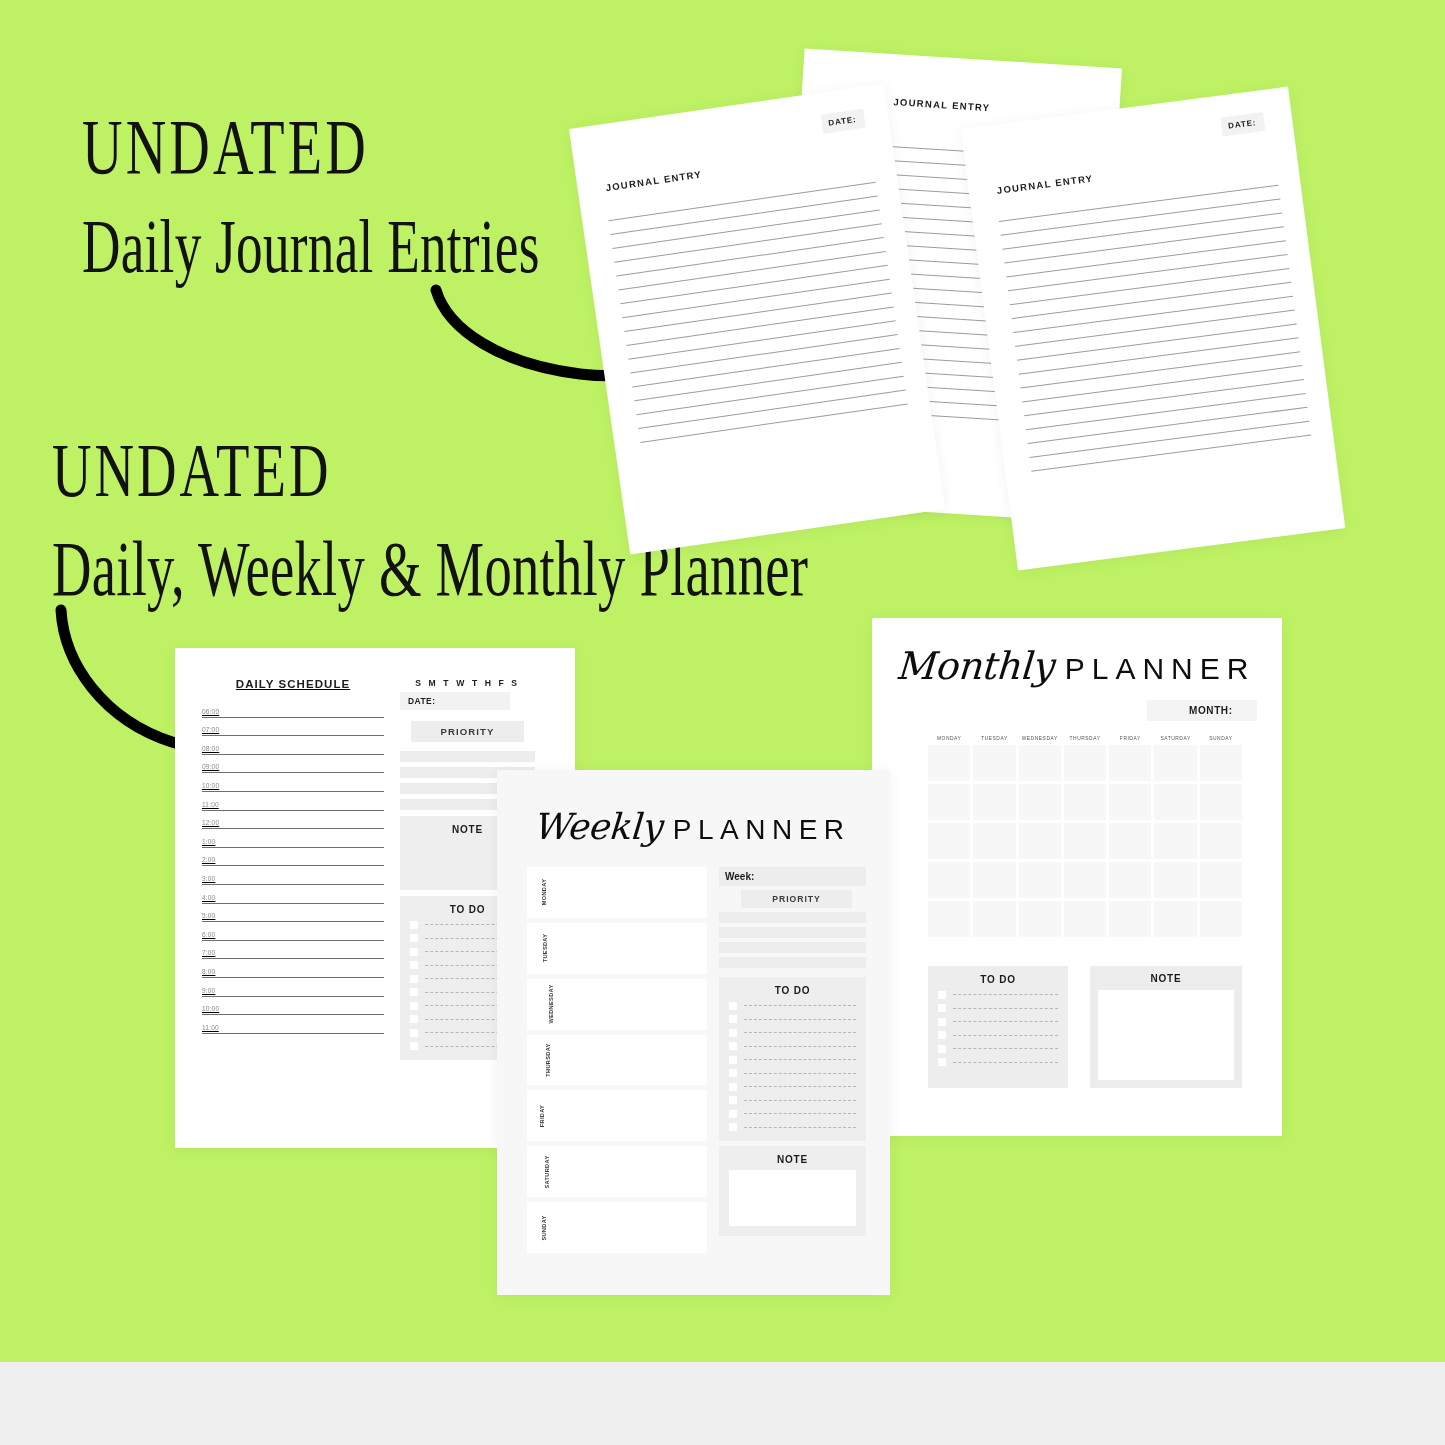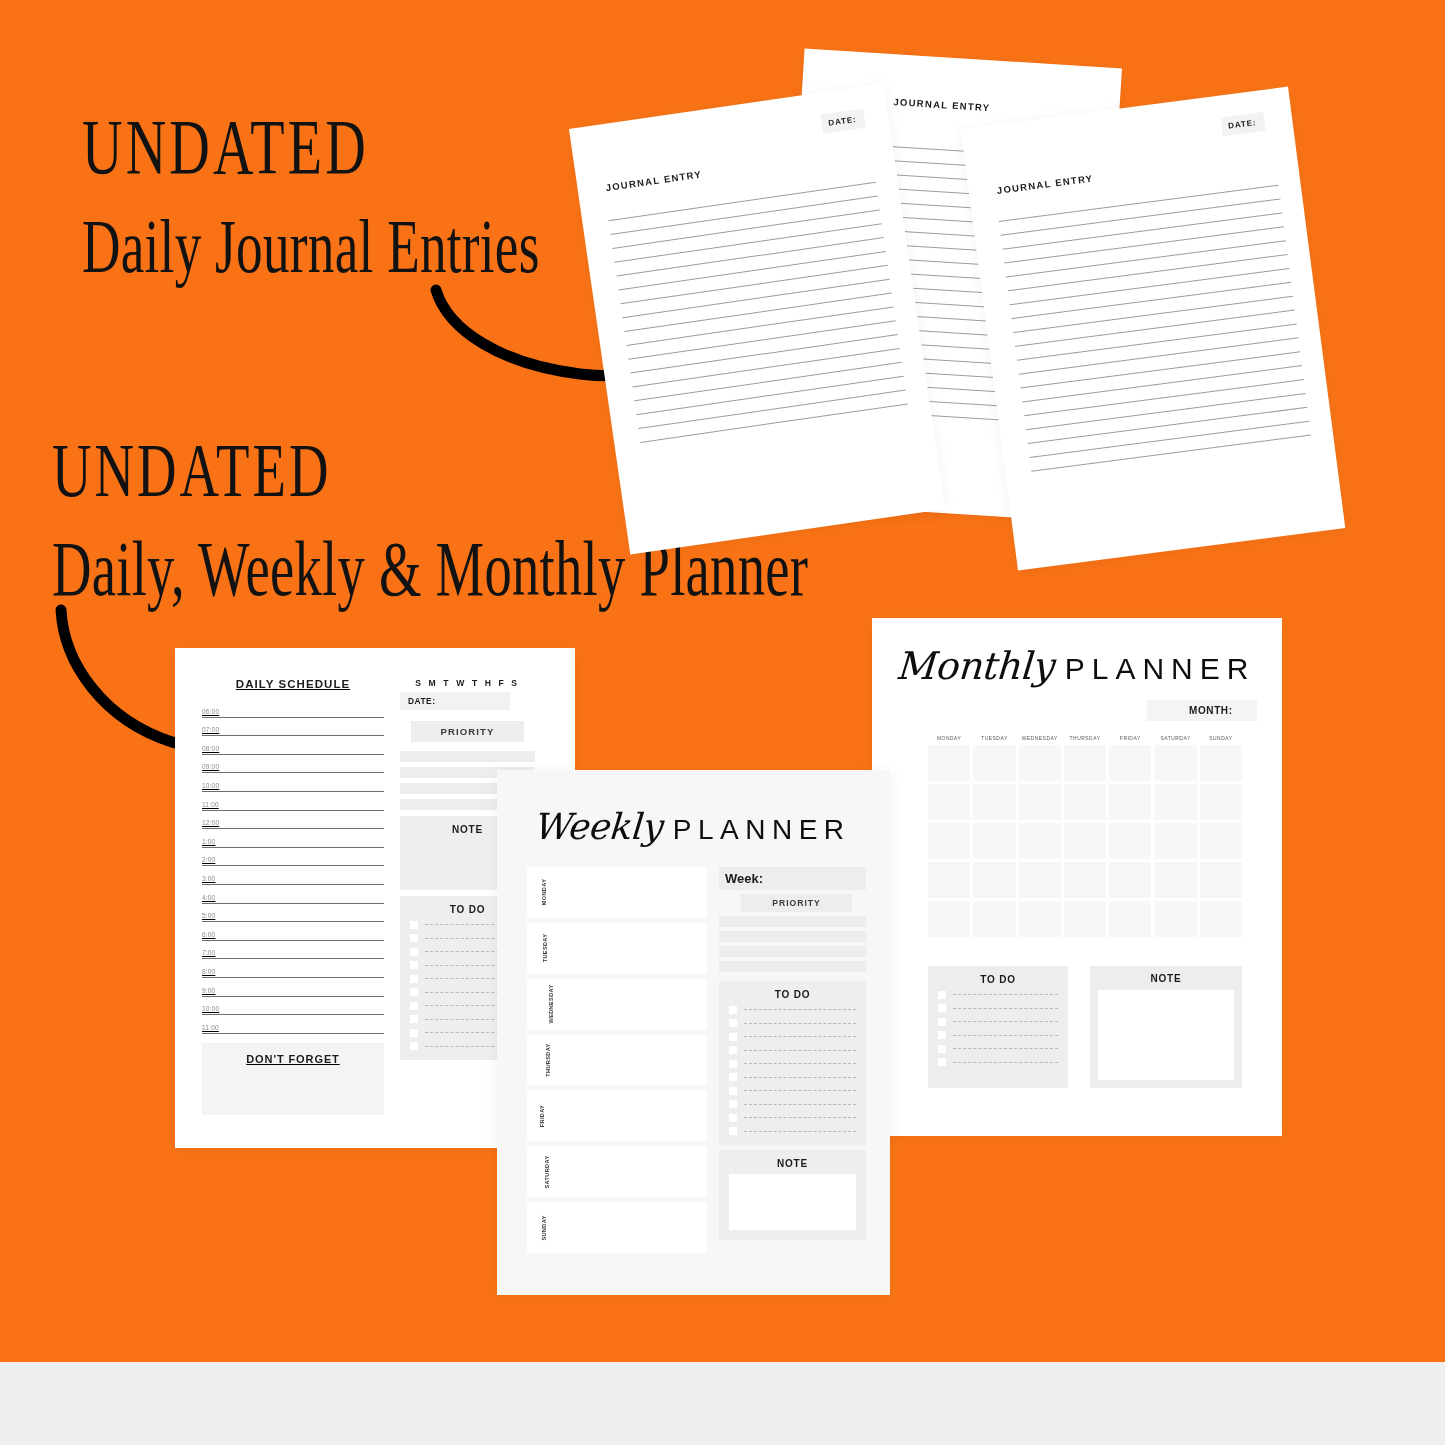--- a/index.html
+++ b/index.html
@@ -2,21 +2,21 @@
 <html><head>
 <meta charset="utf-8">
 <style>
   * { box-sizing: border-box; margin: 0; padding: 0; }
   html, body {
     width: 1445px; height: 1445px;
     background: #efefef;
     font-family: "Liberation Sans", sans-serif;
     overflow: hidden;
   }
-  #stage { position: relative; width: 1445px; height: 1362px; background: #f97316; }
+  #stage { position: relative; width: 1445px; height: 1362px; background: #bef264; }
 
   
   .head-block { position: absolute; }
   .h-undated {
     font-family: "Liberation Serif", serif;
     font-weight: 400;
     color: #121212;
     letter-spacing: 0.055em;
     line-height: 1;
     transform: scaleX(0.72);
@@ -122,21 +122,21 @@
   .wk-days { width: 180px; display: flex; flex-direction: column; gap: 5px; }
   .wk-day { background: #fff; flex: 1; position: relative; }
   .wk-day span {
     position: absolute; left: 4px; top: 50%;
     transform: translateY(-50%) rotate(-90deg);
     transform-origin: center center;
     font-size: 5.6px; font-weight: 700; letter-spacing: 0.35px; color: #3c3c3c;
     white-space: nowrap;
   }
   .wk-right { flex: 1; display: flex; flex-direction: column; }
-  .wk-week { background: #ededed; font-size: 13px; font-weight: 700; color: #1b1b1b; padding: 4px 0 4px 6px; }
+  .wk-week { background: #ededed; font-size: 10px; font-weight: 700; color: #1b1b1b; padding: 4px 0 4px 6px; }
   .wk-pri { background: #ededed; font-size: 8.6px; font-weight: 600; letter-spacing: 1px; color: #3a3a3a; text-align: center; padding: 4px 0; margin: 4px 14px 4px 22px; }
   .wk-prislot { background: #ededed; height: 11px; margin-bottom: 4px; }
 
   
   #monthlyPage { left: 872px; top: 618px; width: 410px; height: 518px; }
   .mo-head { text-align: center; padding-top: 26px; white-space: nowrap; }
   .mo-month {
     background: #f4f4f4; font-size: 10px; font-weight: 700; letter-spacing: 0.6px;
     color: #1b1b1b; padding: 5px 0 5px 42px; width: 110px; margin: 12px 25px 0 auto;
   }
@@ -394,21 +394,20 @@
             <div class="sched-row">
               <span class="sched-time">9:00</span>
             </div>
             <div class="sched-row">
               <span class="sched-time">10:00</span>
             </div>
             <div class="sched-row">
               <span class="sched-time">11:00</span>
             </div>
           </div>
-        <div class="dont-forget">DON'T FORGET</div>
       </div>
       <div class="dp-right">
         <div class="smtwthfs">S M T W T H F S</div>
         <div class="bar-date">DATE:</div>
         <div class="bar-priority">PRIORITY</div>
         <div id="dailyPri">
             <div class="pri-slot"></div>
             <div class="pri-slot"></div>
             <div class="pri-slot"></div>
             <div class="pri-slot"></div>

